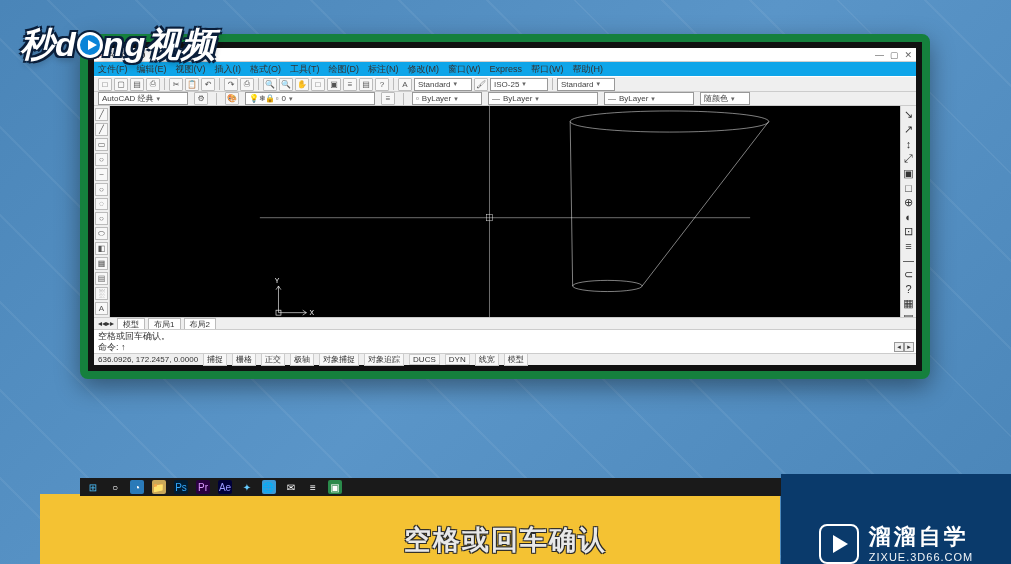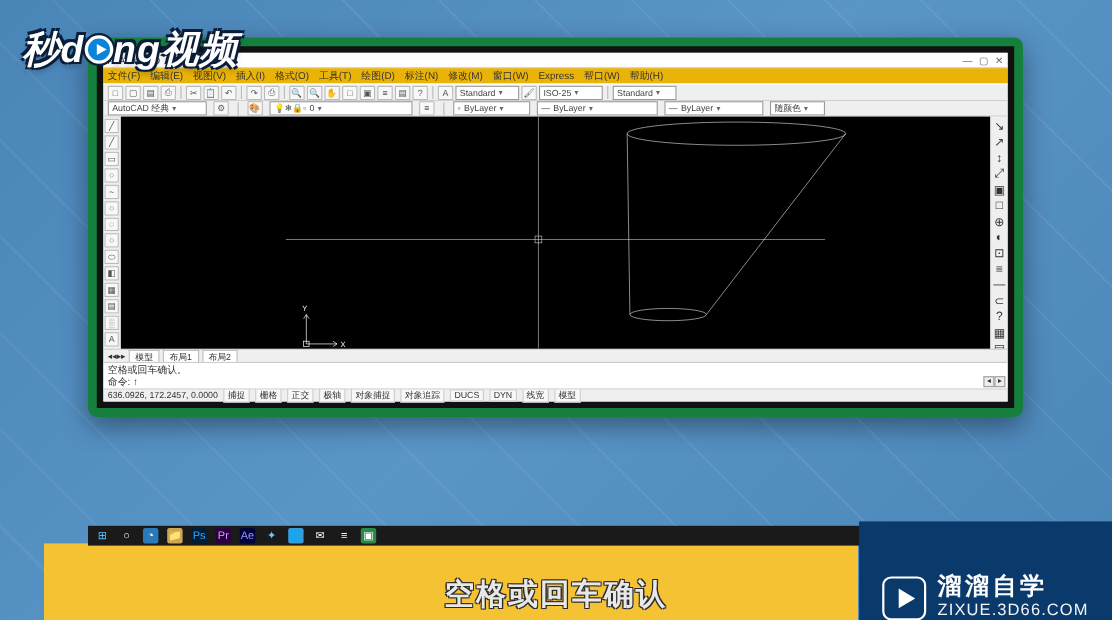--- a/index.html
+++ b/index.html
@@ -39,21 +39,21 @@
     position:absolute; inset:6px; background:#f0f0f0;
     display:flex; flex-direction:column;
   }
   
   .titlebar{
     height:14px; background:#fff; border-bottom:1px solid #d0d0d0;
     display:flex; align-items:center; padding:0 4px; font-size:9px; gap:4px;
   }
   .winbtns{margin-left:auto; display:flex; gap:6px; font-size:9px; color:#666;}
   .menubar{
-    height:14px; background:#eab308; display:flex; align-items:center;
+    height:14px; background:#0ea5e9; display:flex; align-items:center;
     padding:0 4px; font-size:9px; color:#333;
   }
   .menubar span{margin-right:9px; cursor:default;}
   .toolbar{
     height:16px; background:#efefef; border-top:1px solid #fff;
     border-bottom:1px solid #ccc; display:flex; align-items:center;
     padding:0 4px; gap:2px; font-size:8px;
   }
   .tb-btn{
     width:14px; height:13px; background:#f8f8f8; border:1px solid #bbb;
@@ -133,21 +133,21 @@
   .bottom-blue .pb{
     width:40px; height:40px; border:2px solid #fff; border-radius:8px;
     display:flex; align-items:center; justify-content:center;
   }
   .bottom-blue .pb::after{
     content:""; border-left:15px solid #fff; border-top:9px solid transparent;
     border-bottom:9px solid transparent; margin-left:4px;
   }
   .brand-txt{display:flex; flex-direction:column; line-height:1.2;}
   .brand-txt .t1{font-size:22px; font-weight:700; letter-spacing:3px;}
-  .brand-txt .t2{font-size:15px; letter-spacing:1px; opacity:.95;}
+  .brand-txt .t2{font-size:11px; letter-spacing:1px; opacity:.95;}
 </style>
 </head>
 <body>
 
 <div class="logo">
   秒d<span class="play-o"></span>ng视频
 </div>
 
 <div class="monitor">
   <div class="screen">

